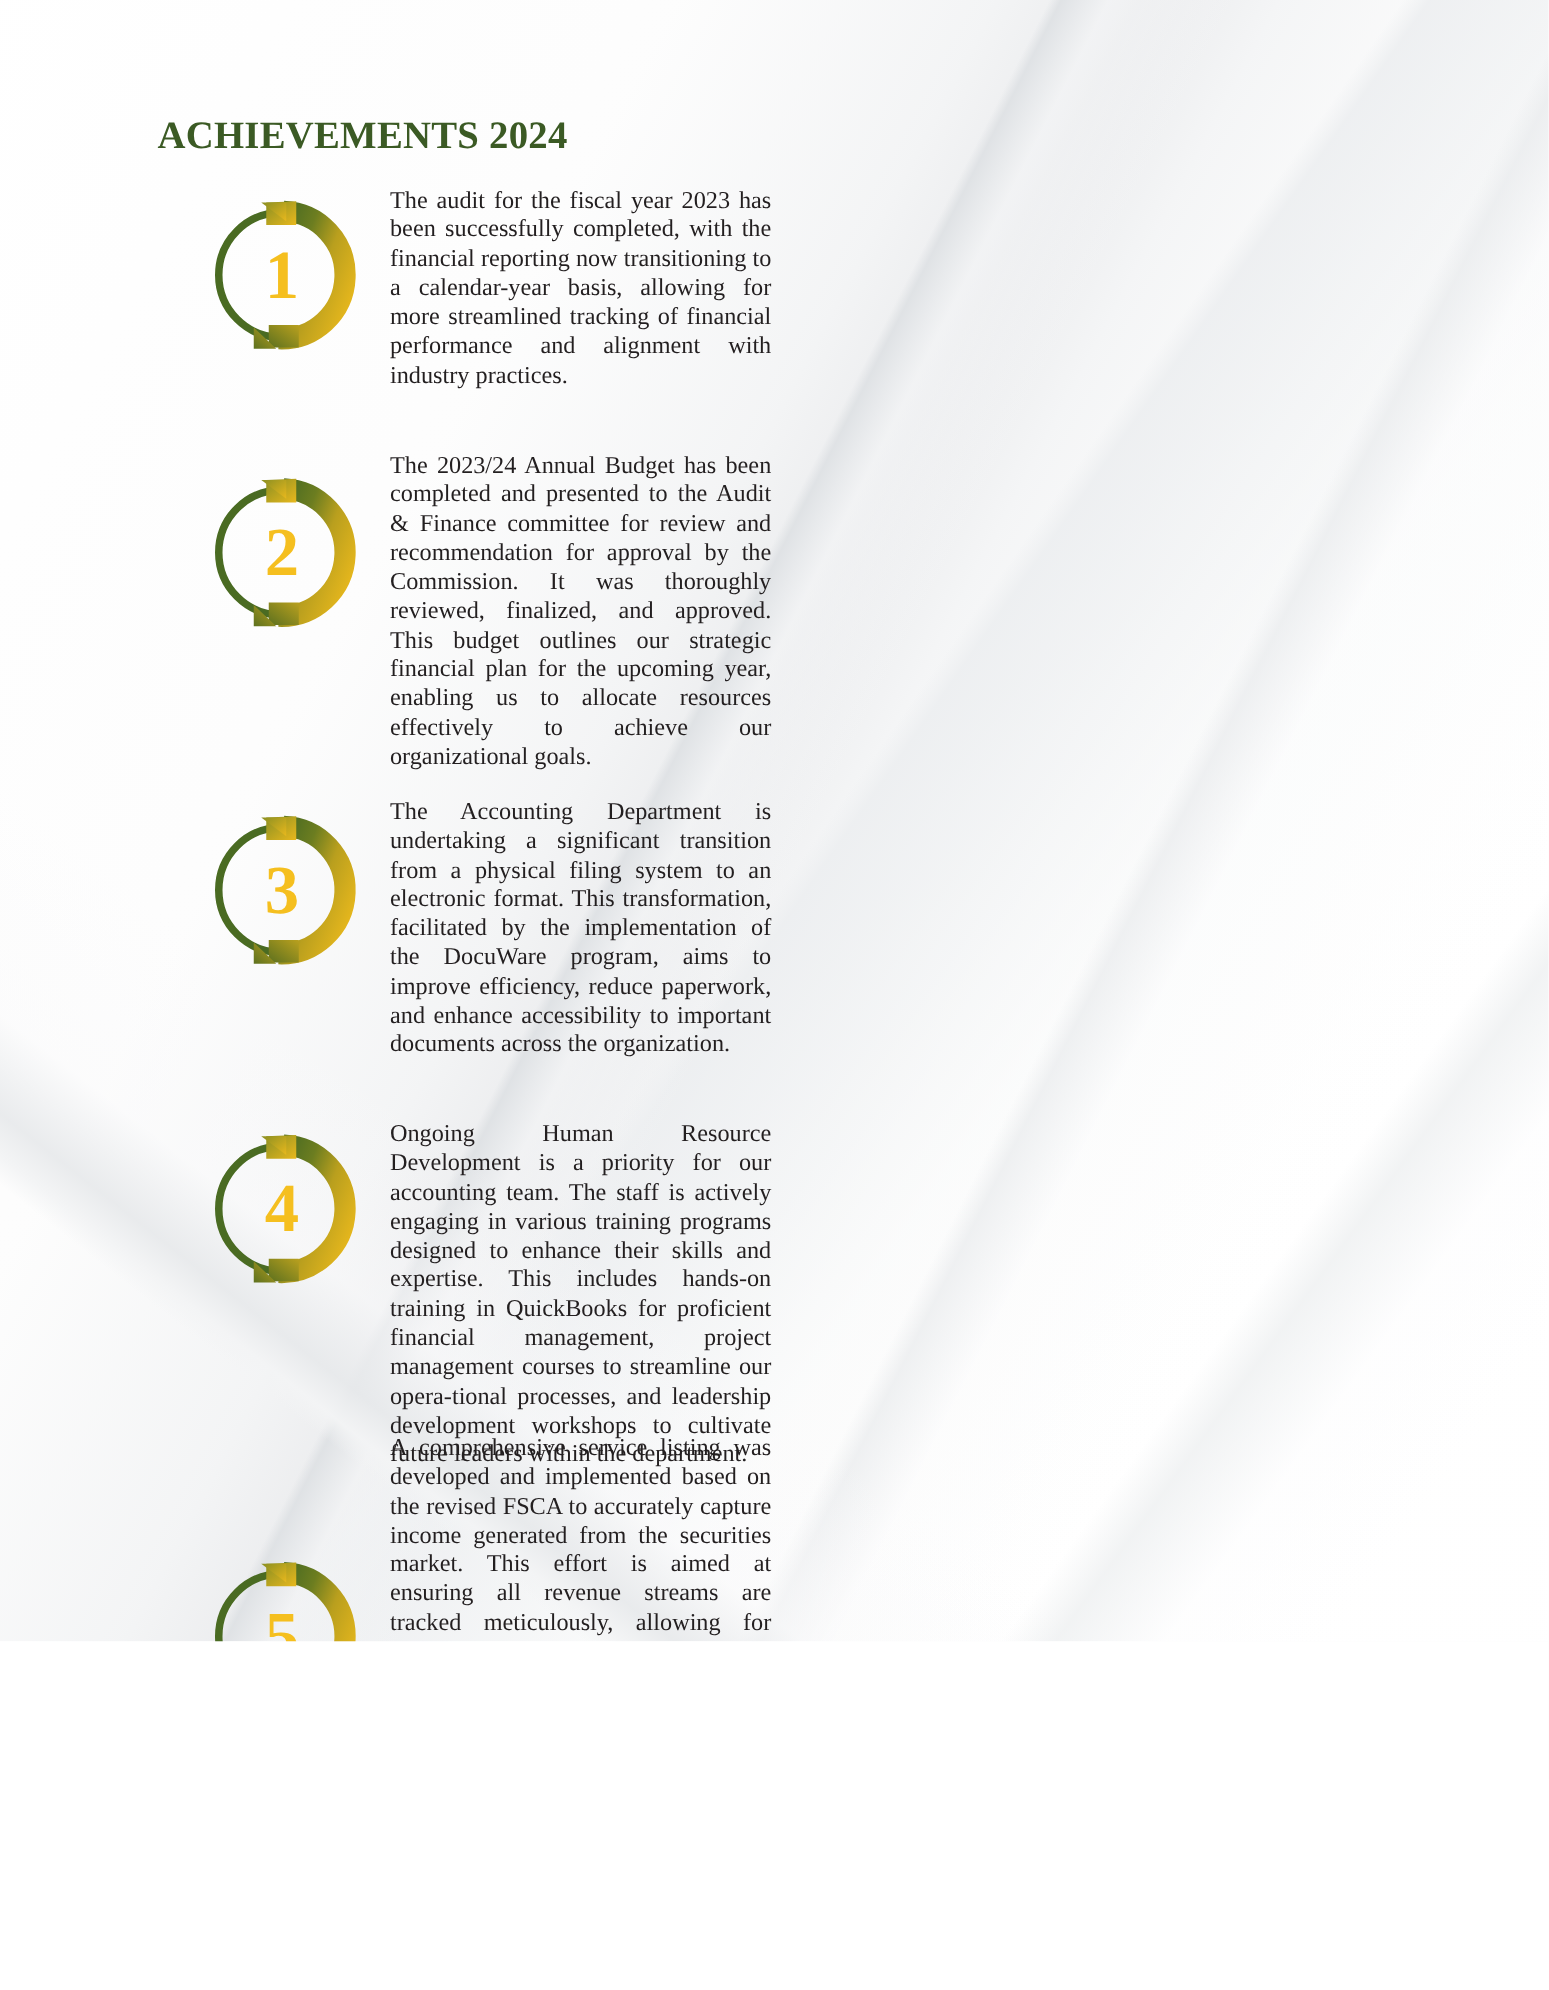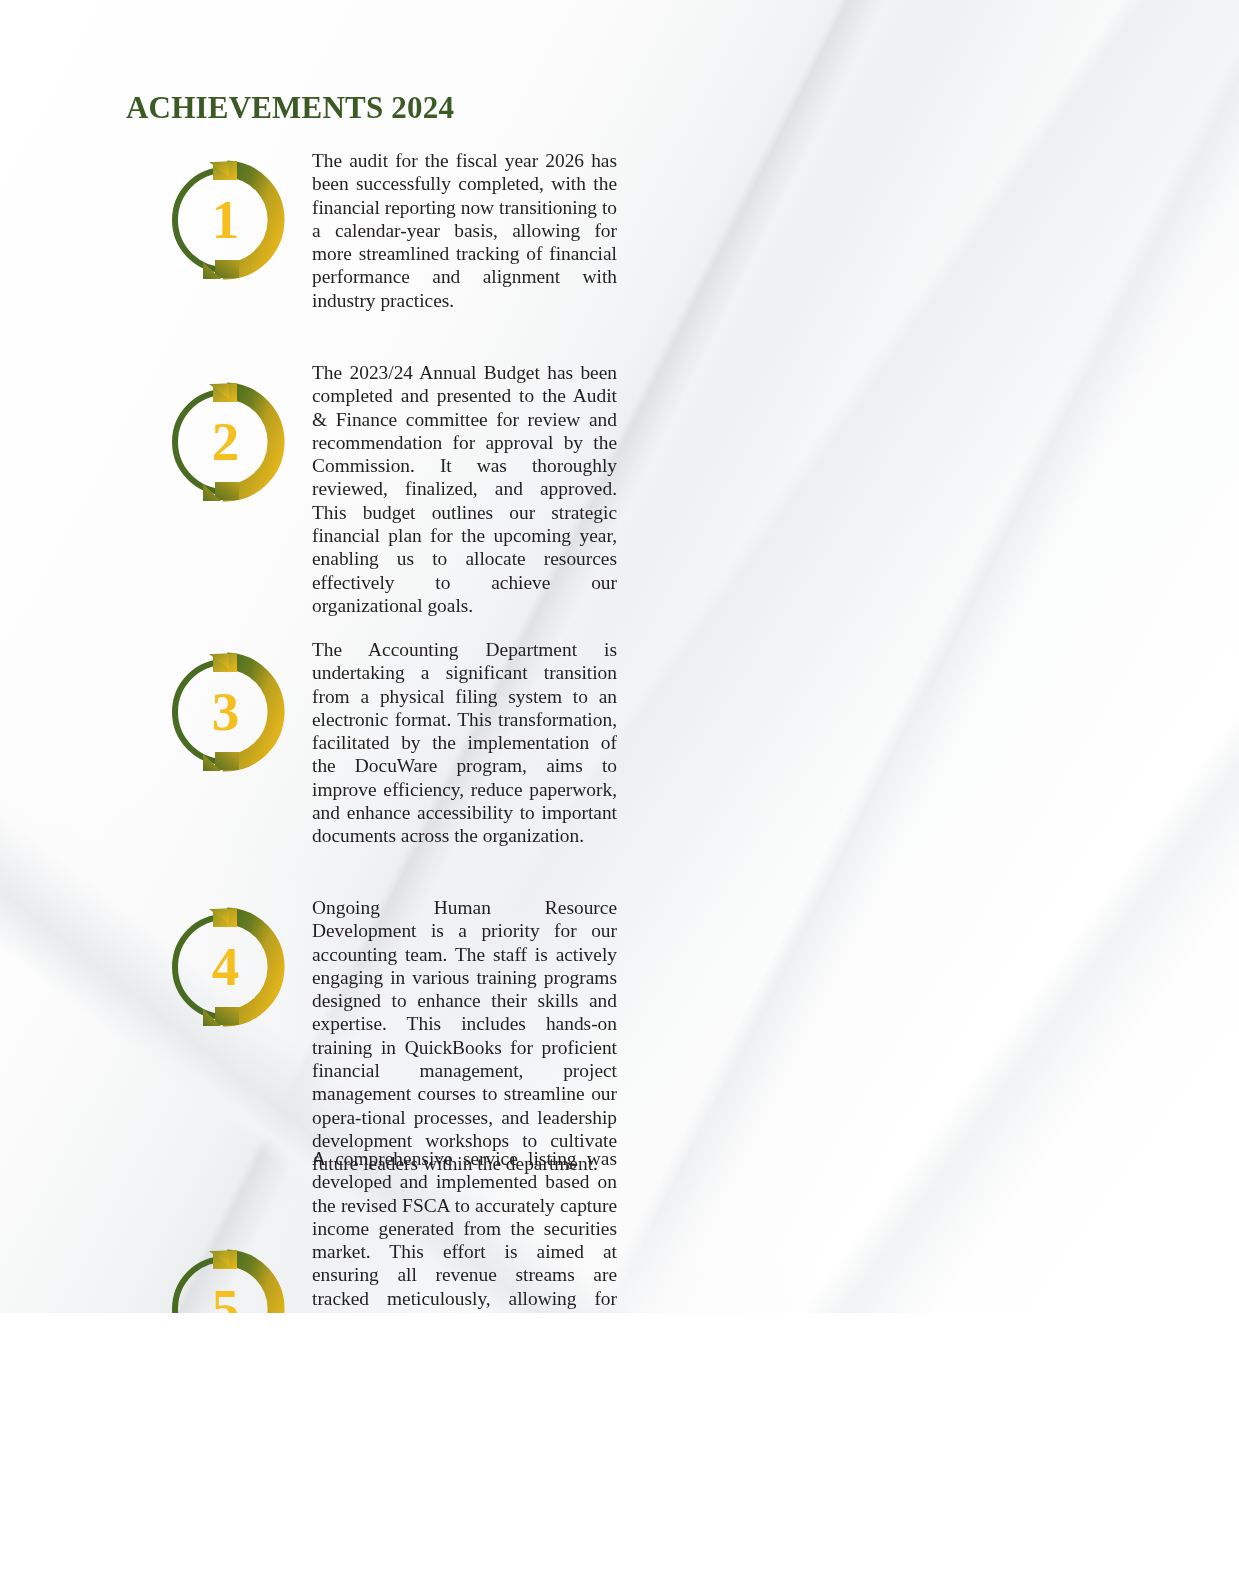--- a/index.html
+++ b/index.html
@@ -198,21 +198,21 @@
     <path d="M 64 11 A 51 51 0 0 1 60 113" fill="none" stroke="url(#ringgrad0)" stroke-width="17" stroke-linecap="butt"></path>
 
     <path d="M 50 4 L 50 22 L 74 22 L 74 3 Z" fill="url(#ringgrad0t)"></path>
     <path d="M 46 4 L 66 4 L 66 19 Z" fill="url(#ringgrad0t)"></path>
 
     <path d="M 52 102 L 76 102 L 76 120 L 52 120 Z" fill="url(#ringgrad0b)"></path>
     <path d="M 58 121 L 40 121 L 40 104 Z" fill="url(#ringgrad0b)"></path>
   </svg>
             <div class="badge-num">1</div>
           </div>
-          <p class="body-text" style="left: 312px; top: 149px; width: 305px;">The audit for the fiscal year 2026 has been successfully completed, with the financial reporting now transitioning to a calendar-year basis, allowing for more streamlined tracking of financial performance and alignment with industry practices.</p>
+          <p class="body-text" style="left: 312px; top: 149px; width: 305px;">The audit for the fiscal year 2023 has been successfully completed, with the financial reporting now transitioning to a calendar-year basis, allowing for more streamlined tracking of financial performance and alignment with industry practices.</p>
         </div>
         <div class="achievement">
           <div class="badge" style="left: 163px; top: 380px;">
   <svg viewBox="0 0 124 124" xmlns="http://www.w3.org/2000/svg">
     <defs>
       <linearGradient id="ringgrad1" x1="0" y1="0.15" x2="1" y2="0.9">
         <stop offset="0" stop-color="#4a6b22"></stop>
         <stop offset="0.30" stop-color="#6c7d20"></stop>
         <stop offset="0.58" stop-color="#b99f1e"></stop>
         <stop offset="1" stop-color="#e8b81d"></stop>

